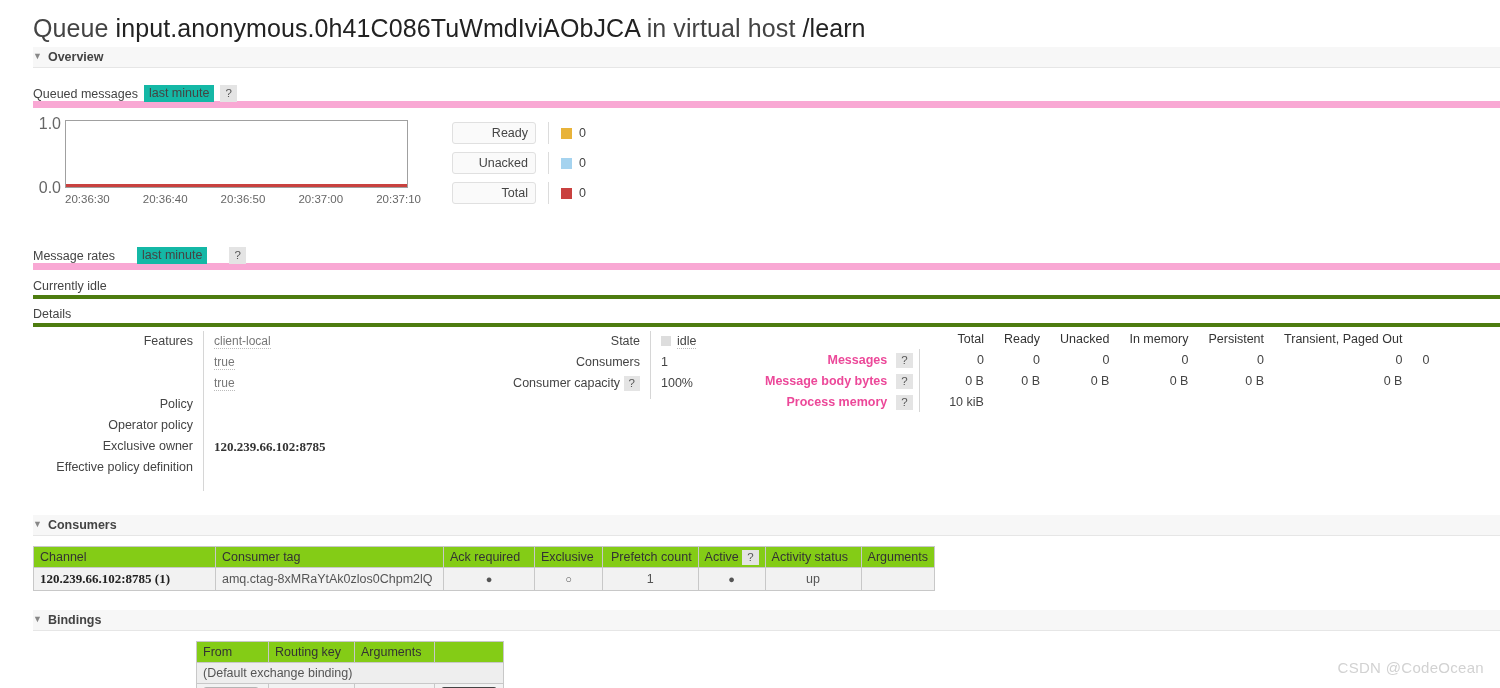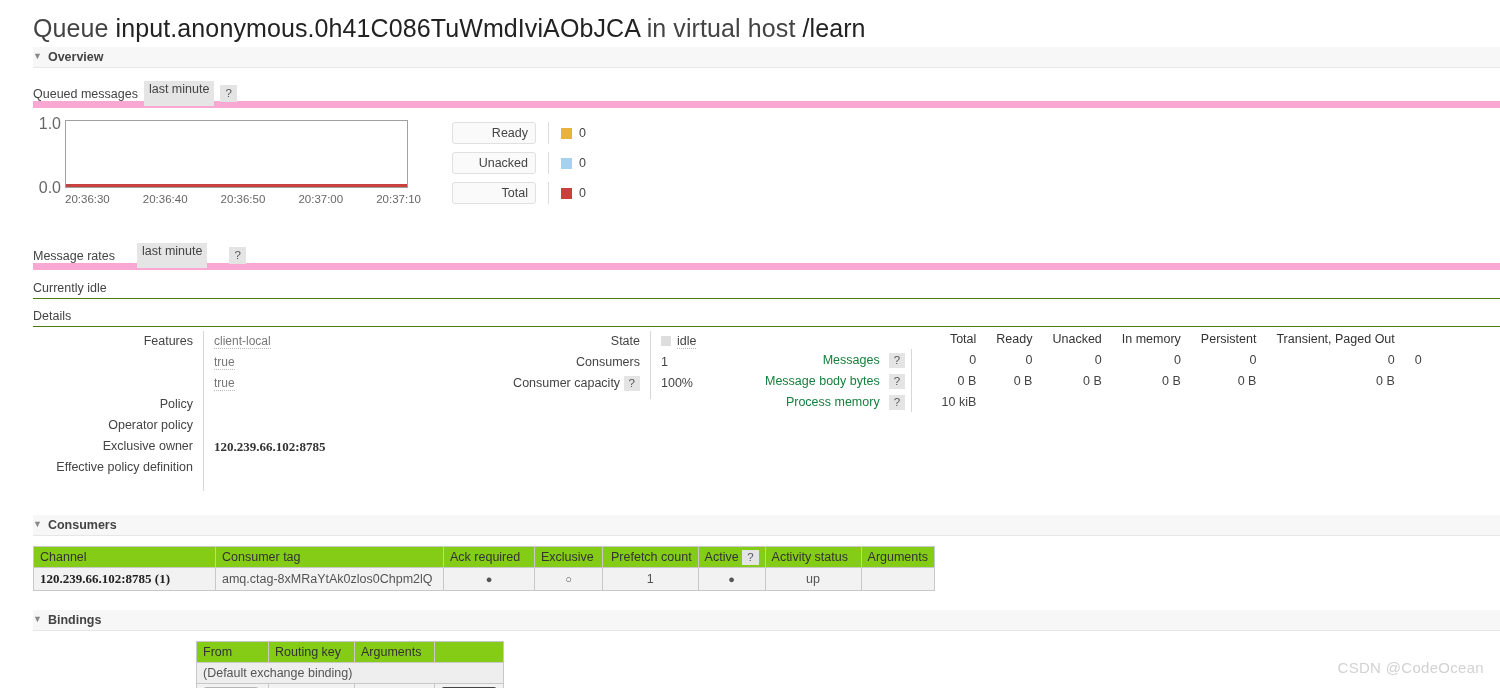--- a/index.html
+++ b/index.html
@@ -40,34 +40,34 @@
   
   .sublabel-row {
     position: absolute; left: 33px; right: 0;
     border-bottom: 7px solid #f9a8d4;
     height: 22px;
     display: flex; align-items: center;
     font-size: 12.5px; color: #444;
   }
   .sublabel-row .txt { margin-right: 6px; }
   .pill {
-    background: #e5e5e5; color: #444;
-    font-size: 12.5px; padding: 1px 5px 10px 5px;
+    background: #14b8a6; color: #444;
+    font-size: 12.5px; padding: 1px 5px 2px 5px;
     margin-right: 6px; line-height: 14px;
   }
   .qmark {
     background: #e4e4e4; color: #555;
     font-size: 11.5px; padding: 1px 5px 2px 5px;
     line-height: 14px; cursor: help;
   }
   .plain-row {
     position: absolute; left: 33px; right: 0;
     height: 22px; display: flex; align-items: center;
     font-size: 12.5px; color: #444;
-    border-bottom: 1px solid #4d7c0f;
+    border-bottom: 4px solid #4d7c0f;
   }
 
   
   .chart-wrap { position: absolute; left: 33px; top: 115px; }
   .chart-ylabels {
     position: absolute; left: 0; top: 0; width: 28px; height: 76px;
     font-size: 16px; color: #666;
   }
   .chart-ylabels .y-top { position: absolute; top: 0; right: 0; }
   .chart-ylabels .y-bot { position: absolute; bottom: -6px; right: 0; }
@@ -124,21 +124,21 @@
 
   
   .stats { position: absolute; left: 755px; top: 331px; }
   .stats table { border-collapse: collapse; font-size: 12.5px; color: #444; }
   .stats th {
     font-weight: normal; color: #333; text-align: right;
     padding: 1px 10px 3px 10px; white-space: nowrap;
   }
   .stats td { text-align: right; padding: 1px 10px; height: 21px; white-space: nowrap; }
   .stats td.rowlabel {
-    text-align: right; padding-right: 4px; color: #15803d; white-space: nowrap;
+    text-align: right; padding-right: 4px; color: #ec4899; white-space: nowrap; font-weight: bold;
   }
   .stats td.divcell { border-left: 1px solid #d6d6d6; width: 1px; padding: 0; }
   .stats td.qcell { padding: 0 6px 0 5px; text-align: left; width: 1px; }
 
   
   .dtable { position: absolute; border-collapse: collapse; font-size: 12.5px; }
   .dtable th {
     background: #84cc16; border: 1px solid #c8c8c8;
     font-weight: normal; color: #333;
     text-align: left; padding: 3px 6px; white-space: nowrap;

